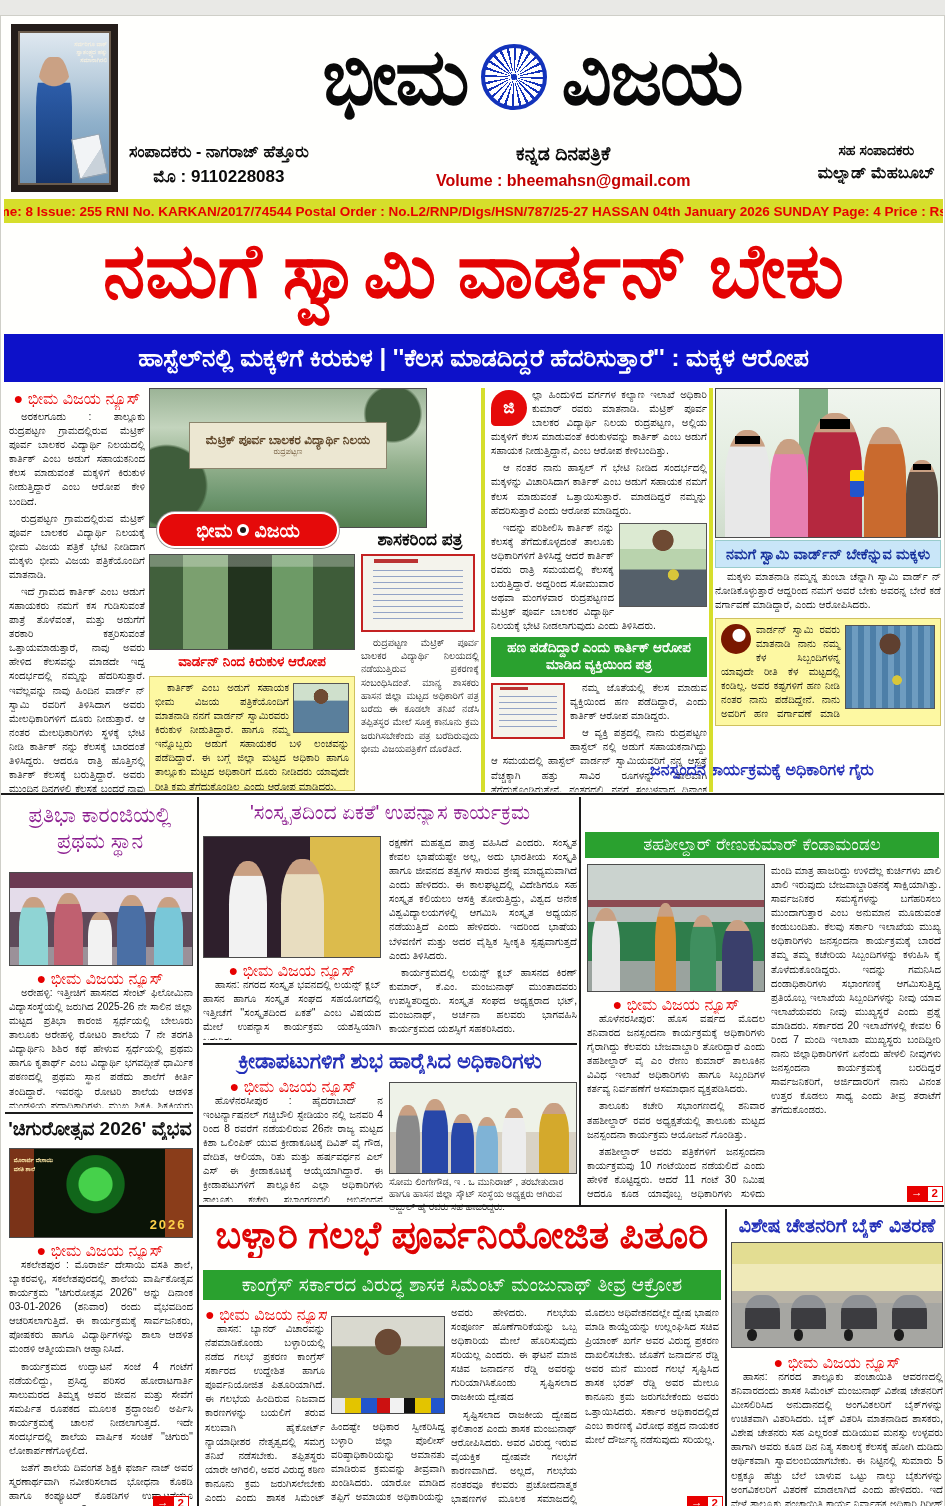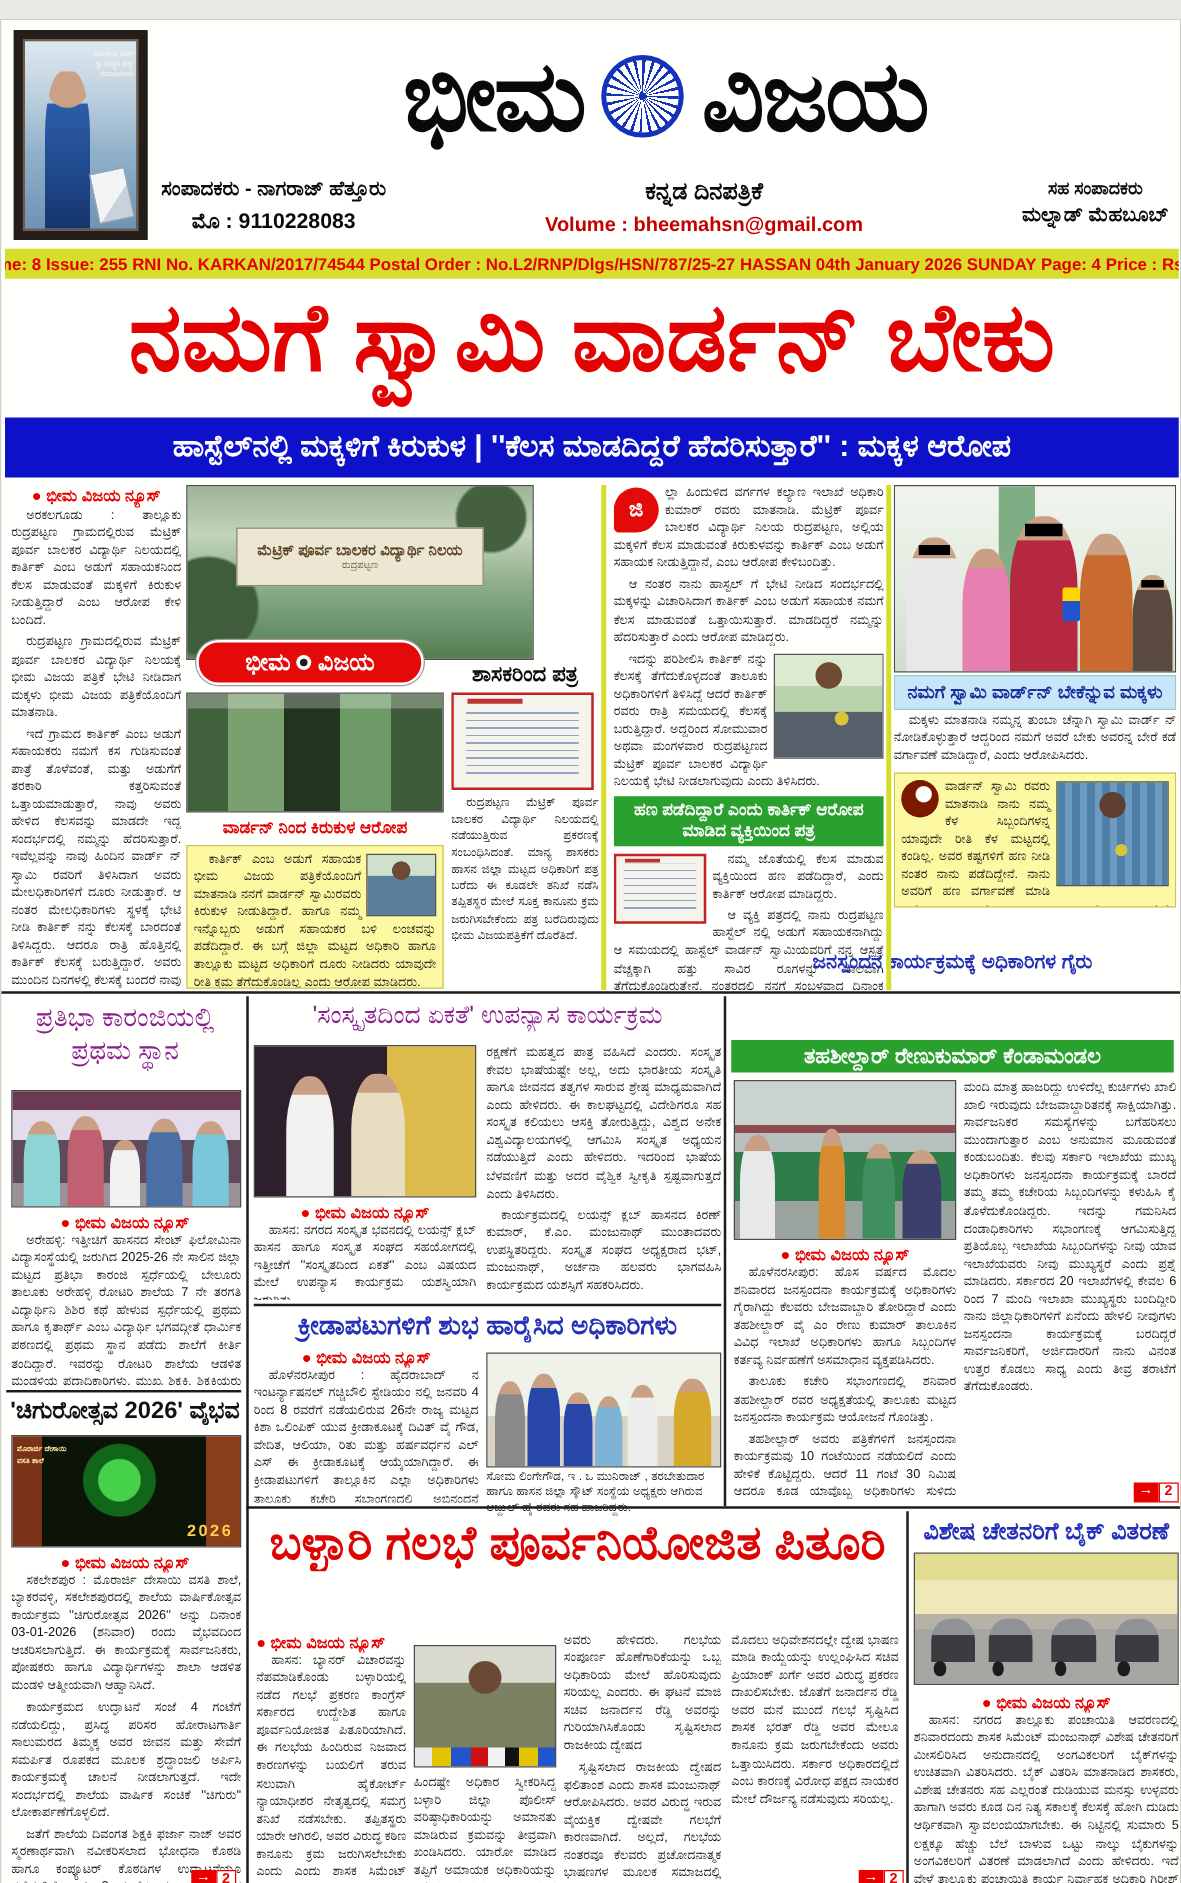--- a/index.html
+++ b/index.html
@@ -32,21 +32,21 @@
   .coed-name{font-size:16px;font-weight:bold;color:#0a0a0a}
 
   .infobar{left:3px;top:183px;width:939px;height:24px;background:#d6de2b;color:#e80000;font-weight:bold;font-size:13.5px;display:flex;align-items:center;justify-content:center;white-space:nowrap;overflow:hidden}
 
   
   .headline{left:0;top:209px;width:945px;height:106px;color:#e40303;font-weight:bold;font-size:76px;line-height:1.2;text-align:center;white-space:nowrap;overflow:hidden}
   .subbar{left:3px;top:318px;width:939px;height:48px;background:#0d11c9;color:#fff;font-weight:bold;font-size:24px;display:flex;align-items:center;justify-content:center;white-space:nowrap;overflow:hidden}
 
   .t{font-size:10.2px;line-height:1.38;text-align:justify;color:#101010}
   .t p{margin:0 0 3px;text-indent:12px}
-  .byline{color:#e60000;font-weight:bold;font-size:13px;text-align:center;white-space:nowrap;overflow:hidden}
+  .byline{color:#e60000;font-weight:normal;font-size:16px;text-align:center;white-space:nowrap;overflow:hidden}
 
   .lcol1{left:8px;top:372px;width:136px;height:404px;overflow:hidden}
   .photo{border:1px solid #4c4c4c;overflow:hidden}
 
   .ph-building{left:148px;top:372px;width:278px;height:140px;background:
     radial-gradient(circle at 88% 18%,#44603f 0 10%,rgba(0,0,0,0) 11%),
     radial-gradient(circle at 6% 70%,#3f5d3b 0 14%,rgba(0,0,0,0) 15%),
     linear-gradient(180deg,#9cb497 0%,#c3d4bd 28%,#93b08d 55%,#6e9770 78%,#547e4f 100%)}
   .b-sign{position:absolute;left:14%;top:24%;width:72%;height:34%;background:#ece7d2;border:1px solid #8a846c;display:flex;flex-direction:column;align-items:center;justify-content:center;text-align:center}
   .b-sign .s1{font-size:12px;font-weight:bold;color:#5c4326;line-height:1.15}
@@ -104,21 +104,21 @@
     repeating-linear-gradient(90deg,#4d7fa8 0 6px,#6e9cc0 6px 12px),
     linear-gradient(180deg,#b9c9a8 0 100%)}
 
   
   .hline{background:#1c1c1c;height:1.5px}
   .vline{background:#1c1c1c;width:1.5px}
 
   
   .head-purple{color:#8c2090;font-weight:normal;text-align:center;line-height:1.25}
   .head-blue{color:#2430b8;font-weight:bold;text-align:center;line-height:1.25}
-  .greenbar{background:#2aa12f;color:#fff;font-weight:bold;text-align:center;display:flex;align-items:center;justify-content:center;white-space:nowrap;overflow:hidden}
+  .greenbar{background:#2aa12f;color:#fff;font-weight:normal;text-align:center;display:flex;align-items:center;justify-content:center;white-space:nowrap;overflow:hidden}
 
   .ph-prat{left:8px;top:856px;width:184px;height:94px;background:
     linear-gradient(180deg,#6b3a52 0 16%,#e4dcea 16% 42%,#5e4a5a 42% 80%,#9b9199 80% 100%)}
   .ph-san{left:202px;top:820px;width:178px;height:122px;background:
     linear-gradient(90deg,#2e1f2c 0 60%,#dcbb4c 60% 100%)}
   .san-banner-txt{position:absolute;right:2%;top:8%;width:36%;font-size:6px;color:#4c3a10;font-weight:bold;text-align:center;line-height:1.4}
   .ph-kre{left:388px;top:1066px;width:188px;height:92px;background:linear-gradient(180deg,#eef2e8 0 55%,#d9d3c5 55% 100%)}
   .ph-jan{left:586px;top:848px;width:178px;height:128px;background:
     linear-gradient(180deg,#cbd3cf 0 28%,#8c4a52 28% 33%,#b8c0bd 33% 45%,#2f7d4b 45% 76%,#9aa39e 76% 100%)}
   .ph-chig{left:8px;top:1132px;width:184px;height:90px;background:
@@ -337,20 +337,21 @@
   </div>
   <div class="abs t txtblock" style="left:770px;top:848px;width:170px;height:318px">
     <p style="text-indent:0">ಮಂದಿ ಮಾತ್ರ ಹಾಜರಿದ್ದು ಉಳಿದೆಲ್ಲ ಕುರ್ಚಿಗಳು ಖಾಲಿ ಖಾಲಿ ಇರುವುದು ಬೇಜವಾಬ್ದಾರಿತನಕ್ಕೆ ಸಾಕ್ಷಿಯಾಗಿತ್ತು. ಸಾರ್ವಜನಿಕರ ಸಮಸ್ಯೆಗಳನ್ನು ಬಗೆಹರಿಸಲು ಮುಂದಾಗುತ್ತಾರ ಎಂಬ ಅನುಮಾನ ಮೂಡುವಂತೆ ಕಂಡುಬಂದಿತು. ಕೆಲವು ಸರ್ಕಾರಿ ಇಲಾಖೆಯ ಮುಖ್ಯ ಅಧಿಕಾರಿಗಳು ಜನಸ್ಪಂದನಾ ಕಾರ್ಯಕ್ರಮಕ್ಕೆ ಬಾರದೆ ತಮ್ಮ ತಮ್ಮ ಕಚೇರಿಯ ಸಿಬ್ಬಂದಿಗಳನ್ನು ಕಳುಹಿಸಿ ಕೈ ತೊಳೆದುಕೊಂಡಿದ್ದರು. ಇದನ್ನು ಗಮನಿಸಿದ ದಂಡಾಧಿಕಾರಿಗಳು ಸಭಾಂಗಣಕ್ಕೆ ಆಗಮಿಸುತ್ತಿದ್ದ ಪ್ರತಿಯೊಬ್ಬ ಇಲಾಖೆಯ ಸಿಬ್ಬಂದಿಗಳನ್ನು ನೀವು ಯಾವ ಇಲಾಖೆಯವರು ನೀವು ಮುಖ್ಯಸ್ಥರೆ ಎಂದು ಪ್ರಶ್ನೆ ಮಾಡಿದರು. ಸರ್ಕಾರದ 20 ಇಲಾಖೆಗಳಲ್ಲಿ ಕೇವಲ 6 ರಿಂದ 7 ಮಂದಿ ಇಲಾಖಾ ಮುಖ್ಯಸ್ಥರು ಬಂದಿದ್ದೀರಿ ನಾನು ಜಿಲ್ಲಾಧಿಕಾರಿಗಳಿಗೆ ಏನೆಂದು ಹೇಳಲಿ ನೀವುಗಳು ಜನಸ್ಪಂದನಾ ಕಾರ್ಯಕ್ರಮಕ್ಕೆ ಬರದಿದ್ದರೆ ಸಾರ್ವಜನಿಕರಿಗೆ, ಅರ್ಜಿದಾರರಿಗೆ ನಾನು ವಿನಂತ ಉತ್ತರ ಕೊಡಲು ಸಾಧ್ಯ ಎಂದು ತೀವ್ರ ತರಾಟೆಗೆ ತೆಗೆದುಕೊಂಡರು.</p>
   </div>
   <div class="jump" style="left:906px;top:1170px">
       <span class="jarrow">→</span>
       <span class="jpage">2</span>
     </div>
 
   <div class="abs" style="left:200px;top:1198px;width:522px;font-size:38px;font-weight:bold;color:#dd0404;text-align:center;white-space:nowrap;overflow:hidden">ಬಳ್ಳಾರಿ ಗಲಭೆ ಪೂರ್ವನಿಯೋಜಿತ ಪಿತೂರಿ</div>
+  <div class="abs greenbar" style="left:202px;top:1254px;width:518px;height:30px;font-size:19px">ಕಾಂಗ್ರೆಸ್ ಸರ್ಕಾರದ ವಿರುದ್ಧ ಶಾಸಕ ಸಿಮೆಂಟ್ ಮಂಜುನಾಥ್ ತೀವ್ರ ಆಕ್ರೋಶ</div>
   <div class="abs byline" style="left:204px;top:1290px;width:122px;text-align:left"><span>●</span> <span>ಭೀಮ ವಿಜಯ ನ್ಯೂಸ್</span></div>
   <div class="abs t txtblock" style="left:204px;top:1306px;width:120px;height:192px">
       <p>ಹಾಸನ: ಬ್ಯಾನರ್ ವಿಚಾರವನ್ನು ನೆಪಮಾಡಿಕೊಂಡು ಬಳ್ಳಾರಿಯಲ್ಲಿ ನಡೆದ ಗಲಭೆ ಪ್ರಕರಣ ಕಾಂಗ್ರೆಸ್ ಸರ್ಕಾರದ ಉದ್ದೇಶಿತ ಹಾಗೂ ಪೂರ್ವನಿಯೋಜಿತ ಪಿತೂರಿಯಾಗಿದೆ. ಈ ಗಲಭೆಯ ಹಿಂದಿರುವ ನಿಜವಾದ ಕಾರಣಗಳನ್ನು ಬಯಲಿಗೆ ತರುವ ಸಲುವಾಗಿ ಹೈಕೋರ್ಟ್ ನ್ಯಾಯಾಧೀಶರ ನೇತೃತ್ವದಲ್ಲಿ ಸಮಗ್ರ ತನಿಖೆ ನಡೆಸಬೇಕು. ತಪ್ಪಿತಸ್ಥರು ಯಾರೇ ಆಗಿರಲಿ, ಅವರ ವಿರುದ್ಧ ಕಠಿಣ ಕಾನೂನು ಕ್ರಮ ಜರುಗಿಸಲೇಬೇಕು ಎಂದು ಎಂದು ಶಾಸಕ ಸಿಮೆಂಟ್ ಮಂಜುನಾಥ್ ಅವರು ಆಗ್ರಹಿಸಿದರು. ನಗರದಲ್ಲಿ ಸುದ್ದಿಗಾರರೊಂದಿಗೆ ಮಾತನಾಡಿದ ಶಾಸರು, ಗಲಭೆ ನಡೆದ ಘಟನೆಯಿಂದ ಕೇವಲ ಒಂದು ದಿನದ</p>
     </div>
   <div class="abs photo ph-bal">
     <div class="mics"></div>
   </div>
   <div class="abs t txtblock" style="left:330px;top:1404px;width:114px;height:94px">
       <p style="text-indent:0">ಹಿಂದಷ್ಟೇ ಅಧಿಕಾರ ಸ್ವೀಕರಿಸಿದ್ದ ಬಳ್ಳಾರಿ ಜಿಲ್ಲಾ ಪೊಲೀಸ್ ವರಿಷ್ಠಾಧಿಕಾರಿಯನ್ನು ಅಮಾನತು ಮಾಡಿರುವ ಕ್ರಮವನ್ನು ತೀವ್ರವಾಗಿ ಖಂಡಿಸಿದರು. ಯಾರೋ ಮಾಡಿದ ತಪ್ಪಿಗೆ ಅಮಾಯಕ ಅಧಿಕಾರಿಯನ್ನು ಬಲಿಯಾಗಿಸುವುದು ಅತ್ಯಂತ ಅನ್ಯಾಯಕರ ಹಾಗೂ ನಿರಾಶಾಜನಕ ಸಂಗತಿ ಎಂದು</p>
     </div>

